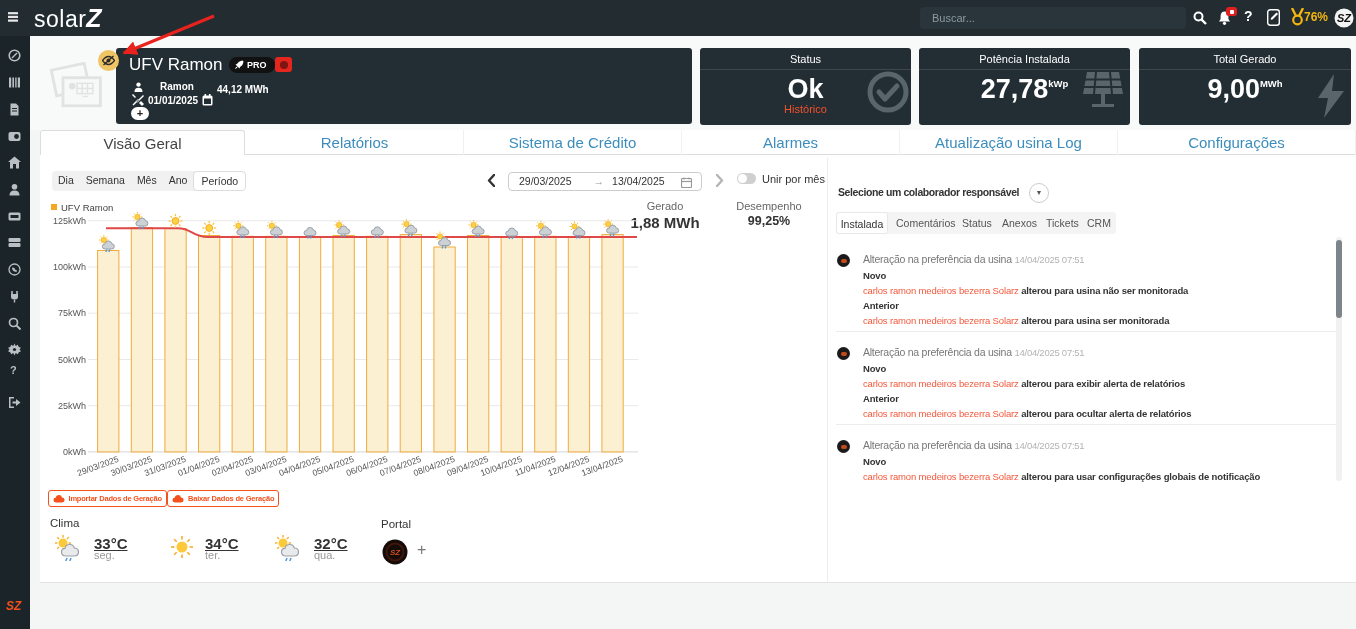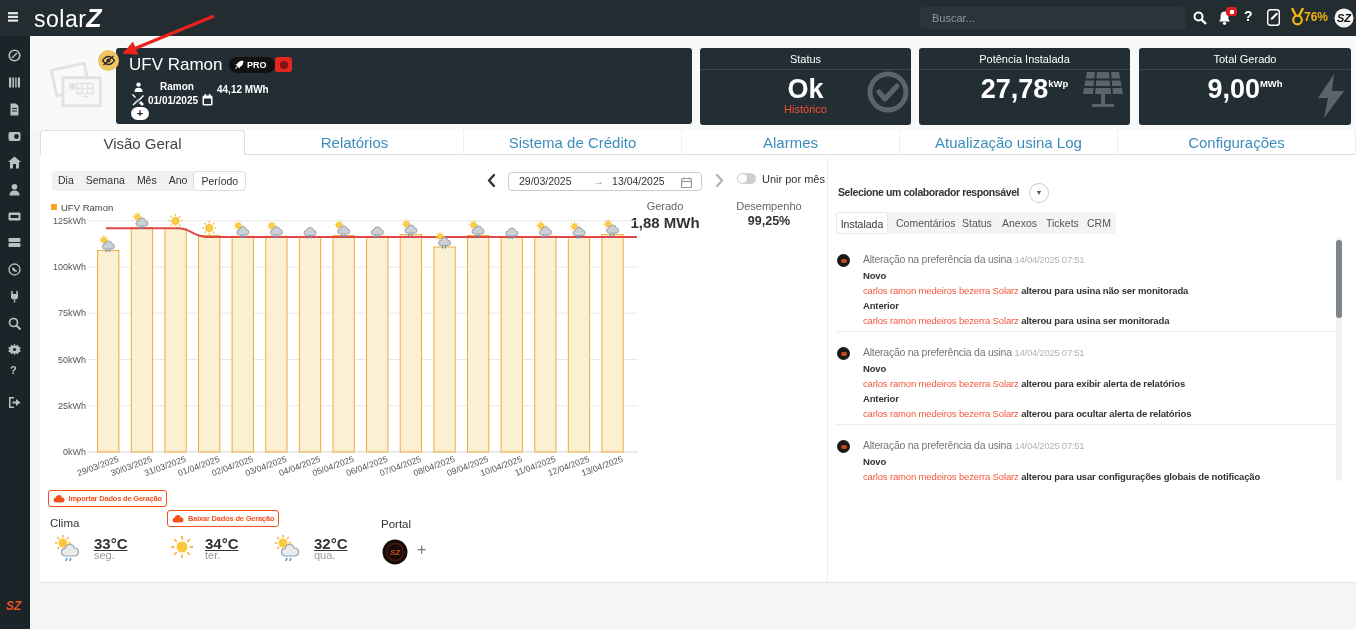--- a/index.html
+++ b/index.html
@@ -482,21 +482,21 @@
       <text x="415.5" y="266.4" font-size="8.7" fill="#555" text-anchor="end" transform="rotate(-20 415.5 266.4)">08/04/2025</text>
       <text x="449.1" y="266.4" font-size="8.7" fill="#555" text-anchor="end" transform="rotate(-20 449.1 266.4)">09/04/2025</text>
       <text x="482.7" y="266.4" font-size="8.7" fill="#555" text-anchor="end" transform="rotate(-20 482.7 266.4)">10/04/2025</text>
       <text x="516.4" y="266.4" font-size="8.7" fill="#555" text-anchor="end" transform="rotate(-20 516.4 266.4)">11/04/2025</text>
       <text x="550.0" y="266.4" font-size="8.7" fill="#555" text-anchor="end" transform="rotate(-20 550.0 266.4)">12/04/2025</text>
       <text x="583.6" y="266.4" font-size="8.7" fill="#555" text-anchor="end" transform="rotate(-20 583.6 266.4)">13/04/2025</text>
     </svg>
 <div class="obtn" style="left:7.5px;"><svg style="vertical-align:-2px;margin-right:4px" width="12" height="10" viewBox="0 0 12 10">
         <path d="M3.5 9.5 Q0.5 9.5 0.5 7 Q0.5 4.8 2.8 4.6 Q3.2 2 6 2 Q8.4 2 9 4.4 Q11.5 4.4 11.5 7 Q11.5 9.5 8.5 9.5 Z" fill="#f4511e"></path>
       </svg>Importar Dados de Geração</div>
-<div class="obtn" style="left:127px;margin-top:20px;"><svg style="vertical-align:-2px;margin-right:4px" width="12" height="10" viewBox="0 0 12 10">
+<div class="obtn" style="left:127px;"><svg style="vertical-align:-2px;margin-right:4px" width="12" height="10" viewBox="0 0 12 10">
         <path d="M3.5 9.5 Q0.5 9.5 0.5 7 Q0.5 4.8 2.8 4.6 Q3.2 2 6 2 Q8.4 2 9 4.4 Q11.5 4.4 11.5 7 Q11.5 9.5 8.5 9.5 Z" fill="#f4511e"></path>
       </svg>Baixar Dados de Geração</div>
 <div class="abs" style="left:10px;top:387px;font-size:11.5px;color:#333;">Clima</div>
 <svg class="abs" style="left:14px;top:405px" width="32" height="27" viewBox="0 0 32 27">
       <g transform="translate(9,8)">
         <circle cx="0" cy="0" r="4.5" fill="#fcc93a"></circle>
         <g stroke="#f7ab26" stroke-width="1.4">
           <line x1="0" y1="-8" x2="0" y2="-5.6"></line>
           <line x1="0" y1="5.6" x2="0" y2="8"></line>
           <line x1="-8" y1="0" x2="-5.6" y2="0"></line>

